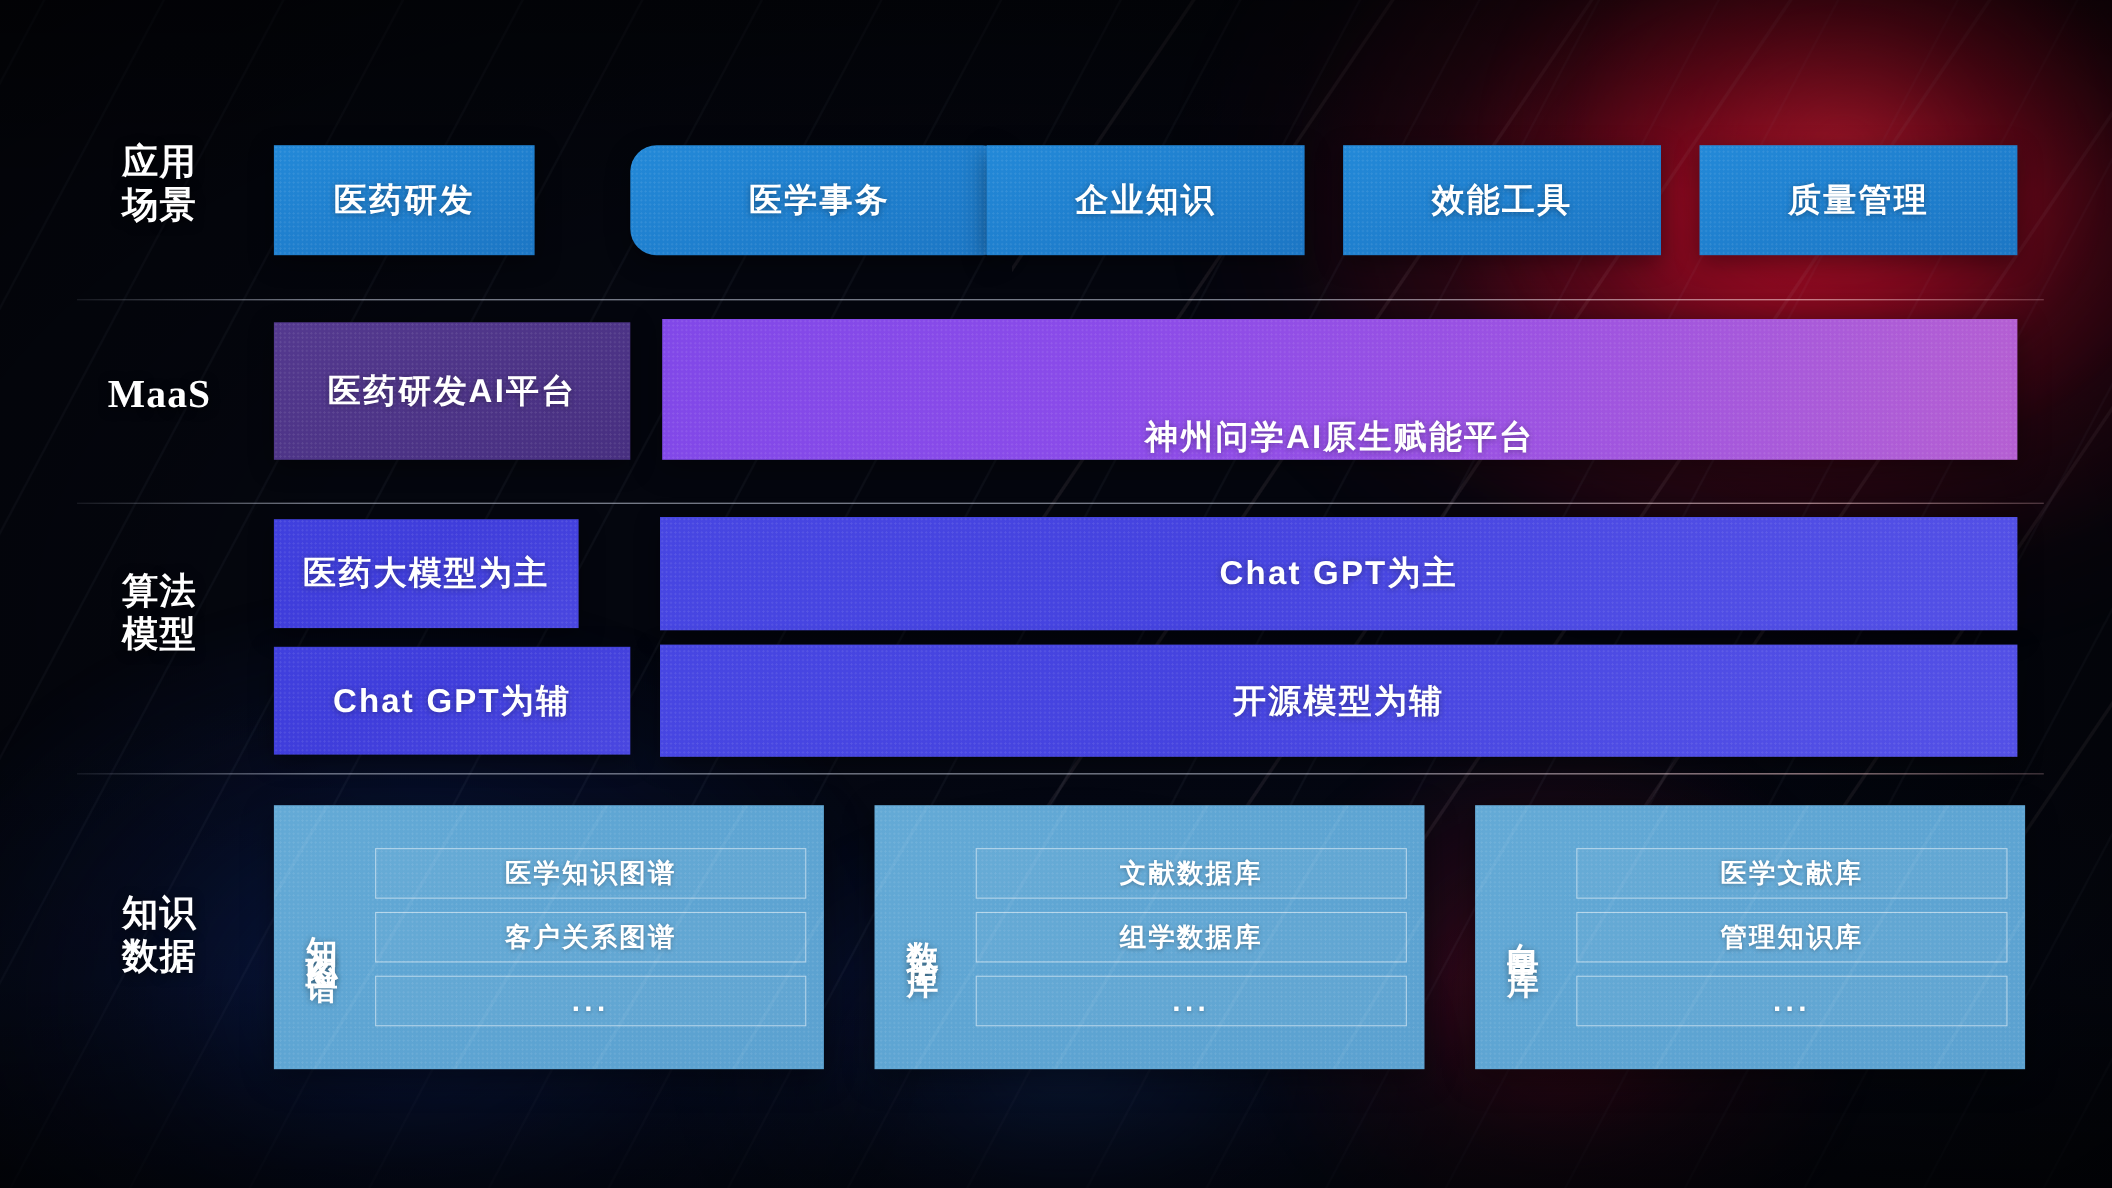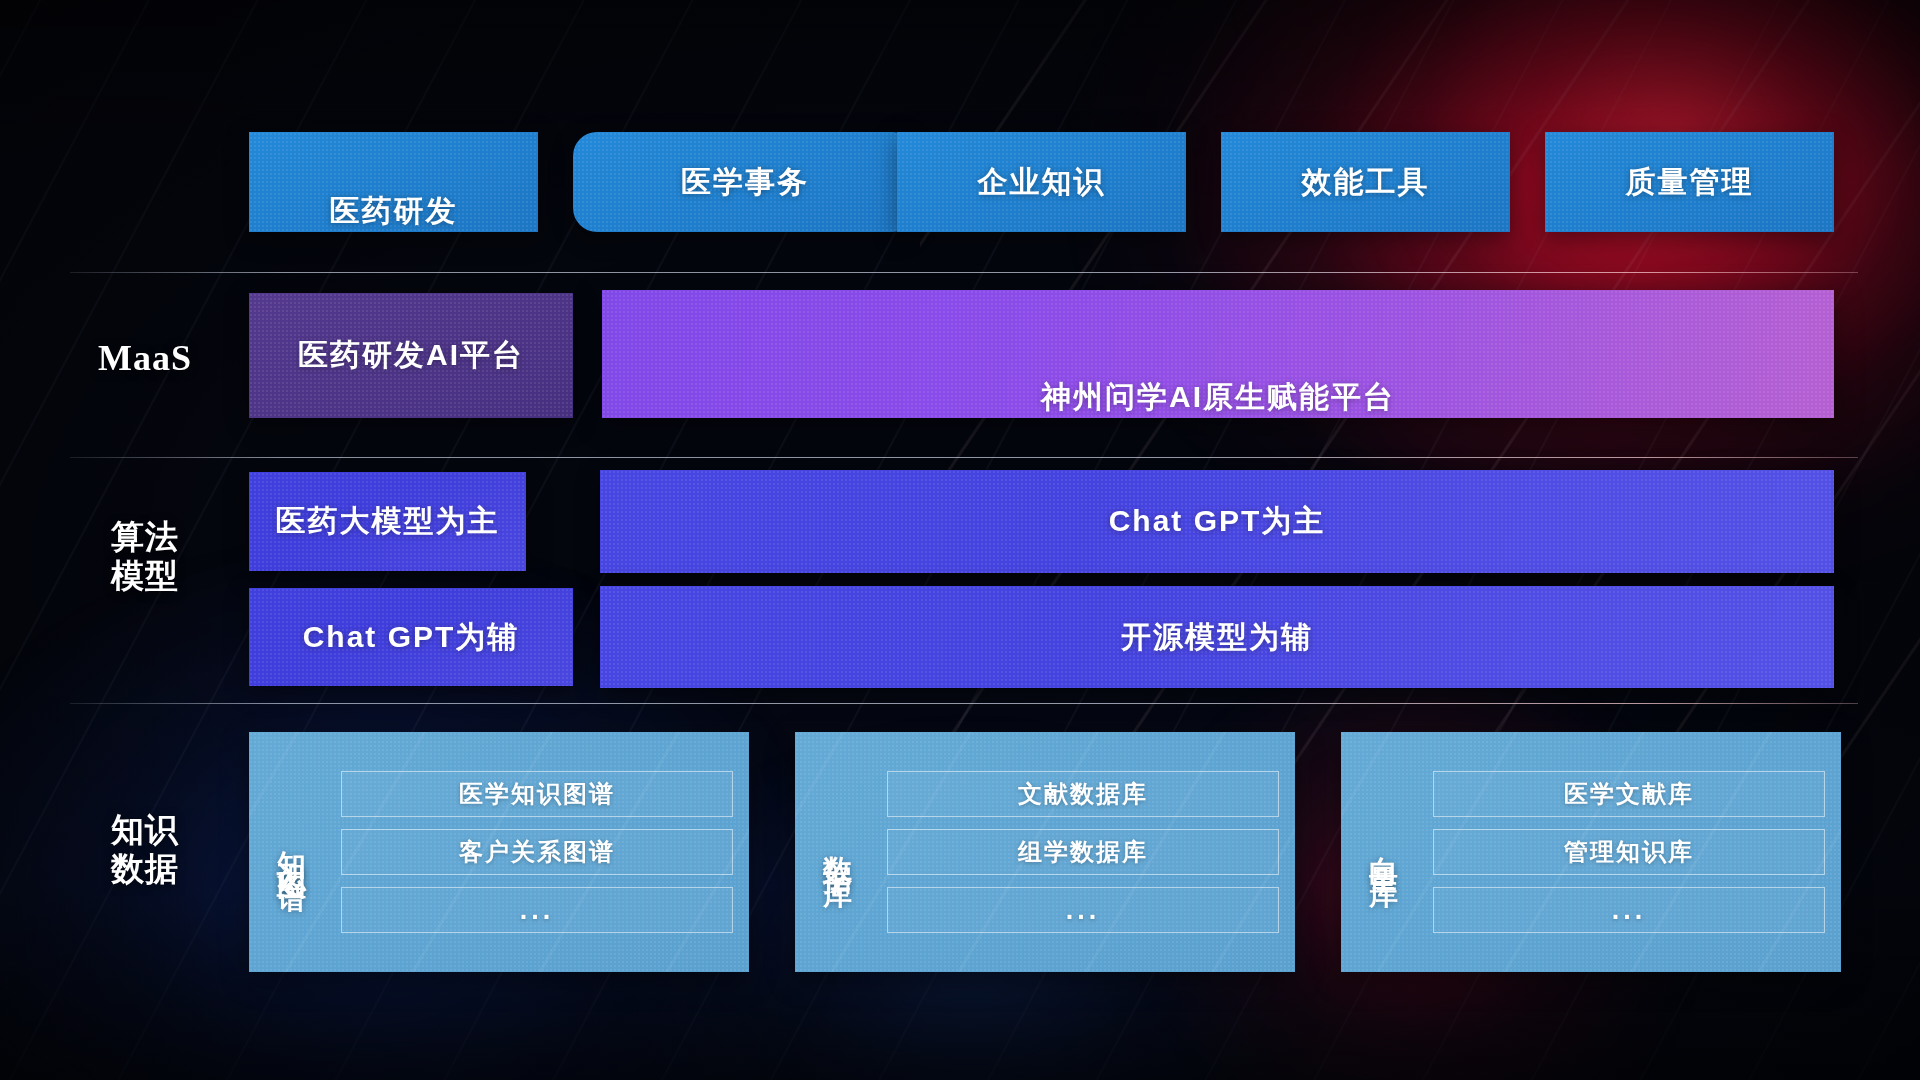--- a/index.html
+++ b/index.html
@@ -285,22 +285,26 @@
   <div class="bg-red-1"></div>
   <div class="bg-red-2"></div>
   <div class="bg-red-3"></div>
   <div class="bg-streaks"></div>
   <div class="bg-streaks-2"></div>
   <div class="bg-vignette"></div>
 </div>
 
 <div class="stage">
 
-
-  <div class="app-box" style="left:249px; top:132px; width:289px; height:100px;align-items:flex-end;">
+  <div class="row-label" style="left:70px; top:128px; width:150px; font-size:33px;">
+    <div>应用</div>
+    <div>场景</div>
+  </div>
+
+  <div class="app-box" style="left:249px; top:132px; width:237px; height:100px;">
     <div class="dot-tex"></div>
     <span class="t">医药研发</span>
   </div>
 
   <div class="app-box" style="left:573px; top:132px; width:344px; height:100px;border-radius:24px;">
     <div class="dot-tex"></div>
     <span class="t">医学事务</span>
   </div>
 
   <div class="app-box" style="left:897px; top:132px; width:289px; height:100px;">

